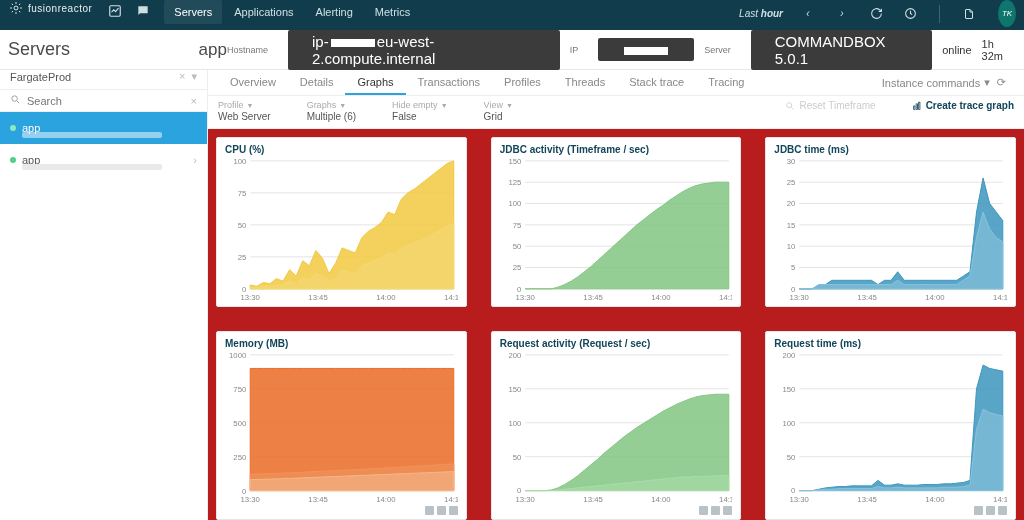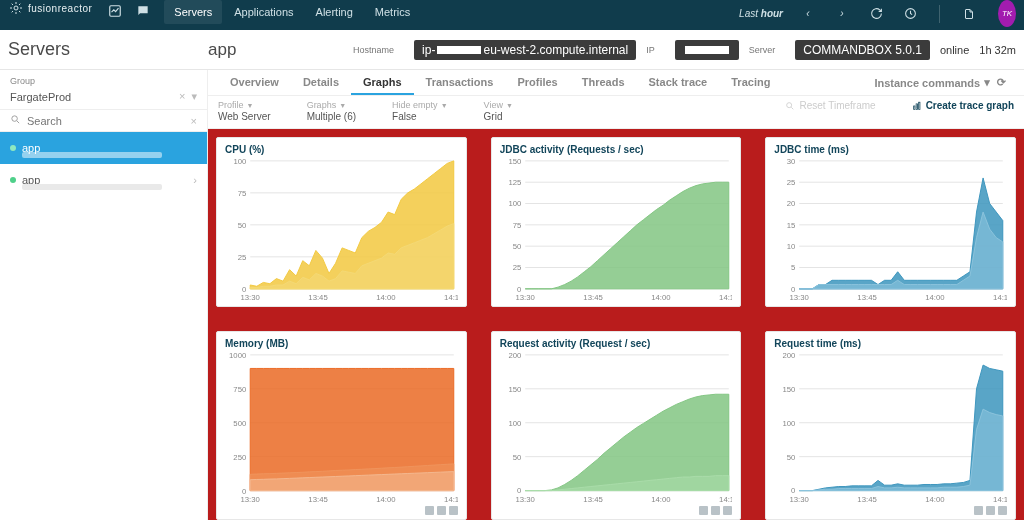--- a/index.html
+++ b/index.html
@@ -9,32 +9,32 @@
   .topnav { background: #103c4c; color: #e8f0f2; height: 30px; display: flex; align-items: flex-start; padding: 0 8px; gap: 6px; }
   .brand { display: flex; align-items: center; gap: 4px; font-size: 10px; color: #e8f0f2; letter-spacing: .5px; padding-right:6px;}
   .brand svg { width: 16px; height: 16px; }
   .nav-icon { width: 22px; height: 22px; display:flex; align-items:center; justify-content:center; border-radius:2px; color:#cfe0e5; }
   .nav-links { display:flex; gap:2px; margin-left:4px;}
   .nav-link { color:#cfe0e5; font-size:11px; padding:6px 10px; cursor:pointer;}
   .nav-link.active { color:#fff; background:rgba(255,255,255,0.08); border-radius:2px;}
   .nav-spacer { flex:1; }
   .nav-right { display:flex; align-items:center; gap:16px; color:#cfe0e5; font-size:10px;font-style:italic;}
   .nav-right .icbtn { width:18px; height:18px; display:flex; align-items:center; justify-content:center; cursor:pointer;}
-  .avatar { width:18px; height:27px; border-radius:50%; background:#a21caf; color:#fff; font-size:8px; display:flex; align-items:center; justify-content:center; margin-left:4px;}
+  .avatar { width:18px; height:27px; border-radius:50%; background:#0f766e; color:#fff; font-size:8px; display:flex; align-items:center; justify-content:center; margin-left:4px;}
   .sepv { width:1px; height:18px; background:rgba(255,255,255,.2); margin:0 4px;}
 
   
   .crumb { background:#fff; border-bottom:1px solid #e6e6e6; height:40px; display:flex; align-items:center; padding:0 8px;}
   .crumb h1 { font-size:18px; font-weight:400; color:#4a4a4a; }
   .crumb .bc-left{ width:200px; }
   .crumb .bc-app { color:#4a4a4a; font-size:17px; font-weight:400;}
   .crumb-spacer{flex:1;}
   .pill { display:flex; align-items:center; gap:20px; font-size:9px; }
   .pill .lbl{ color:#777; }
-  .pill .val{ background:#3b3b3b; color:#fff; padding:3px 8px; border-radius:2px; font-size:12px; }
+  .pill .val{ background:#3b3b3b; color:#fff; padding:3px 24px; border-radius:2px; font-size:15px; }
   .pill .val.box{ background:#3b3b3b;}
   .pills{ display:flex; gap:10px; align-items:center;}
   .pill .val.wide{ min-width:110px; display:inline-block;}
   .pill .val.redact{ min-width:60px;}
   .pill .val .mask{ display:inline-block; background:#fff; height:8px; vertical-align:middle; margin:0 2px;}
 
   
   .frame { display:flex; height:calc(520px - 70px); }
   .side { width:208px; background:#fff; border-right:1px solid #eee; display:flex; flex-direction:column;}
   .side-top { padding:6px 10px 4px; color:#888; font-size:9px;}
@@ -45,21 +45,21 @@
   .app-item { display:flex; align-items:center; gap:6px; padding:7px 10px; color:#555; position:relative;}
   .app-item.active{ background:#2aa3df; color:#fff;}
   .app-item .dot{ width:6px; height:6px; border-radius:50%; background:#4fd08a; }
   .app-item.active .dot{ background:#8fe9c0; }
   .app-item .chev{ margin-left:auto; color:#bbb;}
   .app-item .sub { position:absolute; left:22px; top:20px; width:140px; height:6px; background:#e9e9e9; border-radius:2px;}
   .app-item.active .sub{ background:rgba(255,255,255,.5);}
   .app-item{ height:32px;}
 
   .main { flex:1; display:flex; flex-direction:column; min-width:0;}
-  .tabs { display:flex; align-items:center; gap:0; padding:0 10px; background:#fff; border-bottom:1px solid #eee; height:26px;font-weight:bold;}
+  .tabs { display:flex; align-items:center; gap:0; padding:0 10px; background:#fff; border-bottom:1px solid #eee; height:26px;}
   .tab { padding:6px 12px 5px; color:#888; font-size:11px; cursor:pointer; border-bottom:2px solid transparent;}
   .tab.active{ color:#333; border-bottom-color:#2aa3df;}
   .tabs-spacer{flex:1;}
   .tab-dd{ color:#888; font-size:11px; padding:4px 8px; display:flex; align-items:center; gap:4px; cursor:pointer;}
   .subbar { display:flex; align-items:flex-start; padding:4px 10px 6px; background:#fff; border-bottom:1px solid #eee; gap:36px;}
   .subcol .t{ color:#aaa; font-size:9px; display:flex; gap:3px; align-items:center;}
   .subcol .v{ color:#555; font-size:10px; margin-top:1px;}
   .subbar-spacer{flex:1;}
   .sb-btn{ color:#888; font-size:10px; display:flex; align-items:flex-end; gap:4px; cursor:pointer;}
   .sb-btn.strong{ color:#12455a; font-weight:600;}
@@ -154,21 +154,20 @@
       <span class="val box">COMMANDBOX 5.0.1</span>
     </div>
     <span class="val online">online</span>
     <span class="val grey">1h 32m</span>
   </div>
 </div>
 
 <div class="frame">
 
   <div class="side">
-    <div class="side-top">Group</div>
     <div class="side-group">
       <span>FargateProd</span>
       <span class="clr">× &nbsp;▾</span>
     </div>
     <div class="side-search">
       <span><svg width="11" height="11" viewBox="0 0 24 24" fill="none" stroke="#999" stroke-width="2">
             <circle cx="10" cy="10" r="6"></circle>
             <path d="M20 20l-5-5"></path>
           </svg></span>
       <input placeholder="Search" style="">
@@ -260,21 +259,21 @@
                 <text x="96" y="148" text-anchor="middle">13:45</text>
                 <text x="166" y="148" text-anchor="middle">14:00</text>
                 <text x="236" y="148" text-anchor="middle">14:15</text>
               </g>
               <path d="M26 136 L26 132.04 L32.774193548387096 133.35999999999999 L39.54838709677419 129.39999999999998 L46.322580645161295 130.72 L53.096774193548384 125.44000000000001 L59.87096774193548 128.07999999999998 L66.64516129032259 116.2 L73.41935483870968 122.8 L80.19354838709677 106.96000000000001 L86.96774193548387 112.24000000000001 L93.74193548387096 96.39999999999999 L100.51612903225806 104.32000000000001 L107.29032258064517 120.16 L114.06451612903226 109.60000000000001 L120.83870967741936 93.75999999999999 L127.61290322580645 96.39999999999999 L134.38709677419354 99.03999999999999 L141.16129032258064 83.2 L147.93548387096774 76.60000000000001 L154.70967741935485 72.64 L161.48387096774192 67.36 L168.25806451612902 56.800000000000004 L175.03225806451613 59.440000000000005 L181.80645161290323 43.60000000000001 L188.58064516129033 37 L195.3548387096774 33.03999999999999 L202.1290322580645 27.760000000000005 L208.90322580645162 22.48 L215.67741935483872 17.199999999999996 L222.4516129032258 11.920000000000007 L229.2258064516129 6.640000000000002 L236 4 L236 136 Z" fill="#f2c83f" fill-opacity="0.85" stroke="#f2c83f" stroke-width="1"></path>
               <path d="M26 136 L26 134.68 L32.774193548387096 134.68 L39.54838709677419 133.35999999999999 L46.322580645161295 133.35999999999999 L53.096774193548384 132.04 L59.87096774193548 132.04 L66.64516129032259 128.07999999999998 L73.41935483870968 130.72 L80.19354838709677 124.12 L86.96774193548387 126.75999999999999 L93.74193548387096 120.16 L100.51612903225806 122.8 L107.29032258064517 128.07999999999998 L114.06451612903226 125.44000000000001 L120.83870967741936 117.52 L127.61290322580645 118.84 L134.38709677419354 120.16 L141.16129032258064 112.24000000000001 L147.93548387096774 109.60000000000001 L154.70967741935485 106.96000000000001 L161.48387096774192 104.32000000000001 L168.25806451612902 99.03999999999999 L175.03225806451613 100.36 L181.80645161290323 93.75999999999999 L188.58064516129033 91.11999999999999 L195.3548387096774 88.48 L202.1290322580645 85.84 L208.90322580645162 83.2 L215.67741935483872 79.24000000000001 L222.4516129032258 75.28 L229.2258064516129 71.32000000000001 L236 68.67999999999999 L236 136 Z" fill="#f4d976" fill-opacity="0.6" stroke="#f4d976" stroke-width="1"></path>
             </svg>
           </div>
         </div>
         <div class="card">
-          <div class="card-title">JDBC activity (Requests / sec)</div>
+          <div class="card-title">JDBC activity (Timeframe / sec)</div>
           <div class="chart">
             <svg class="plot" viewBox="0 0 240 150" preserveAspectRatio="none">
               <g class="axis">
                 <line x1="26" x2="236" y1="136" y2="136"></line>
                 <text x="22" y="139" text-anchor="end">0</text>
                 <line x1="26" x2="236" y1="114" y2="114"></line>
                 <text x="22" y="117" text-anchor="end">25</text>
                 <line x1="26" x2="236" y1="92.00000000000001" y2="92.00000000000001"></line>
                 <text x="22" y="95.00000000000001" text-anchor="end">50</text>
                 <line x1="26" x2="236" y1="70" y2="70"></line>

